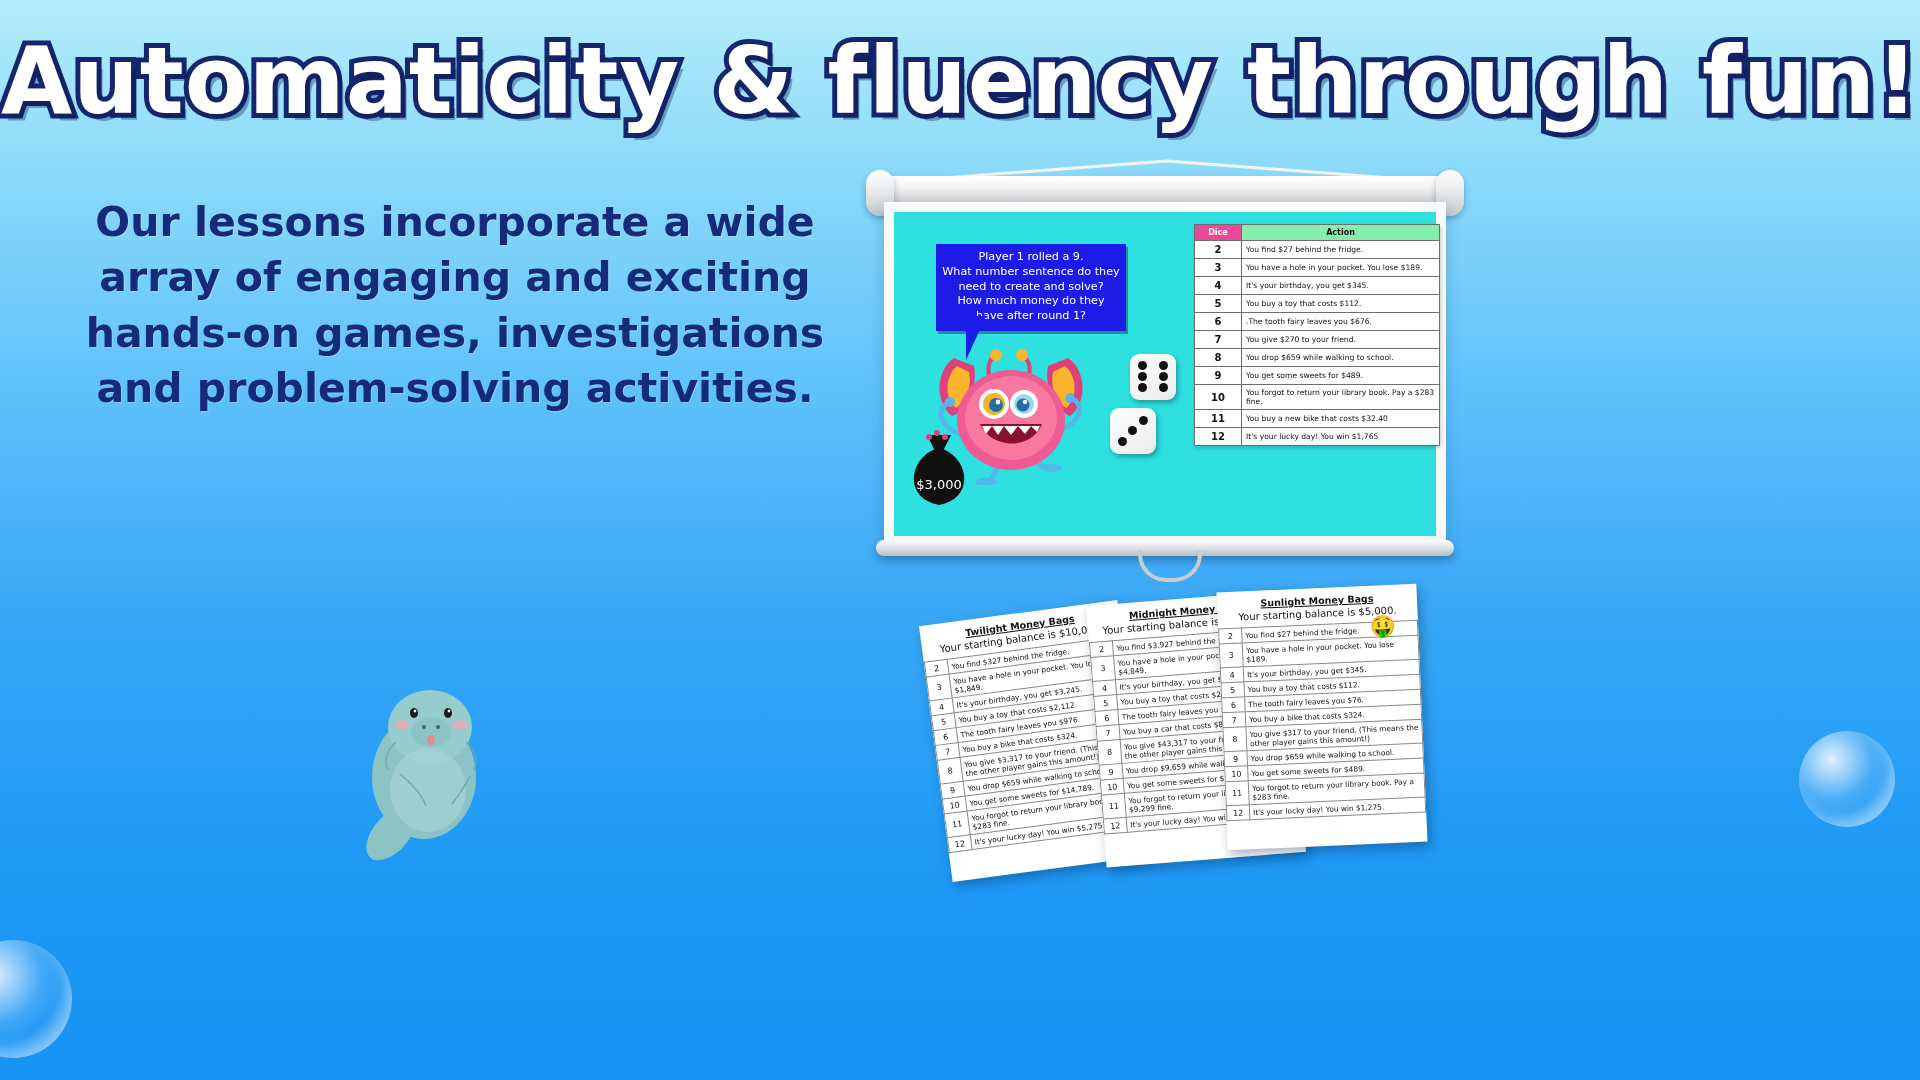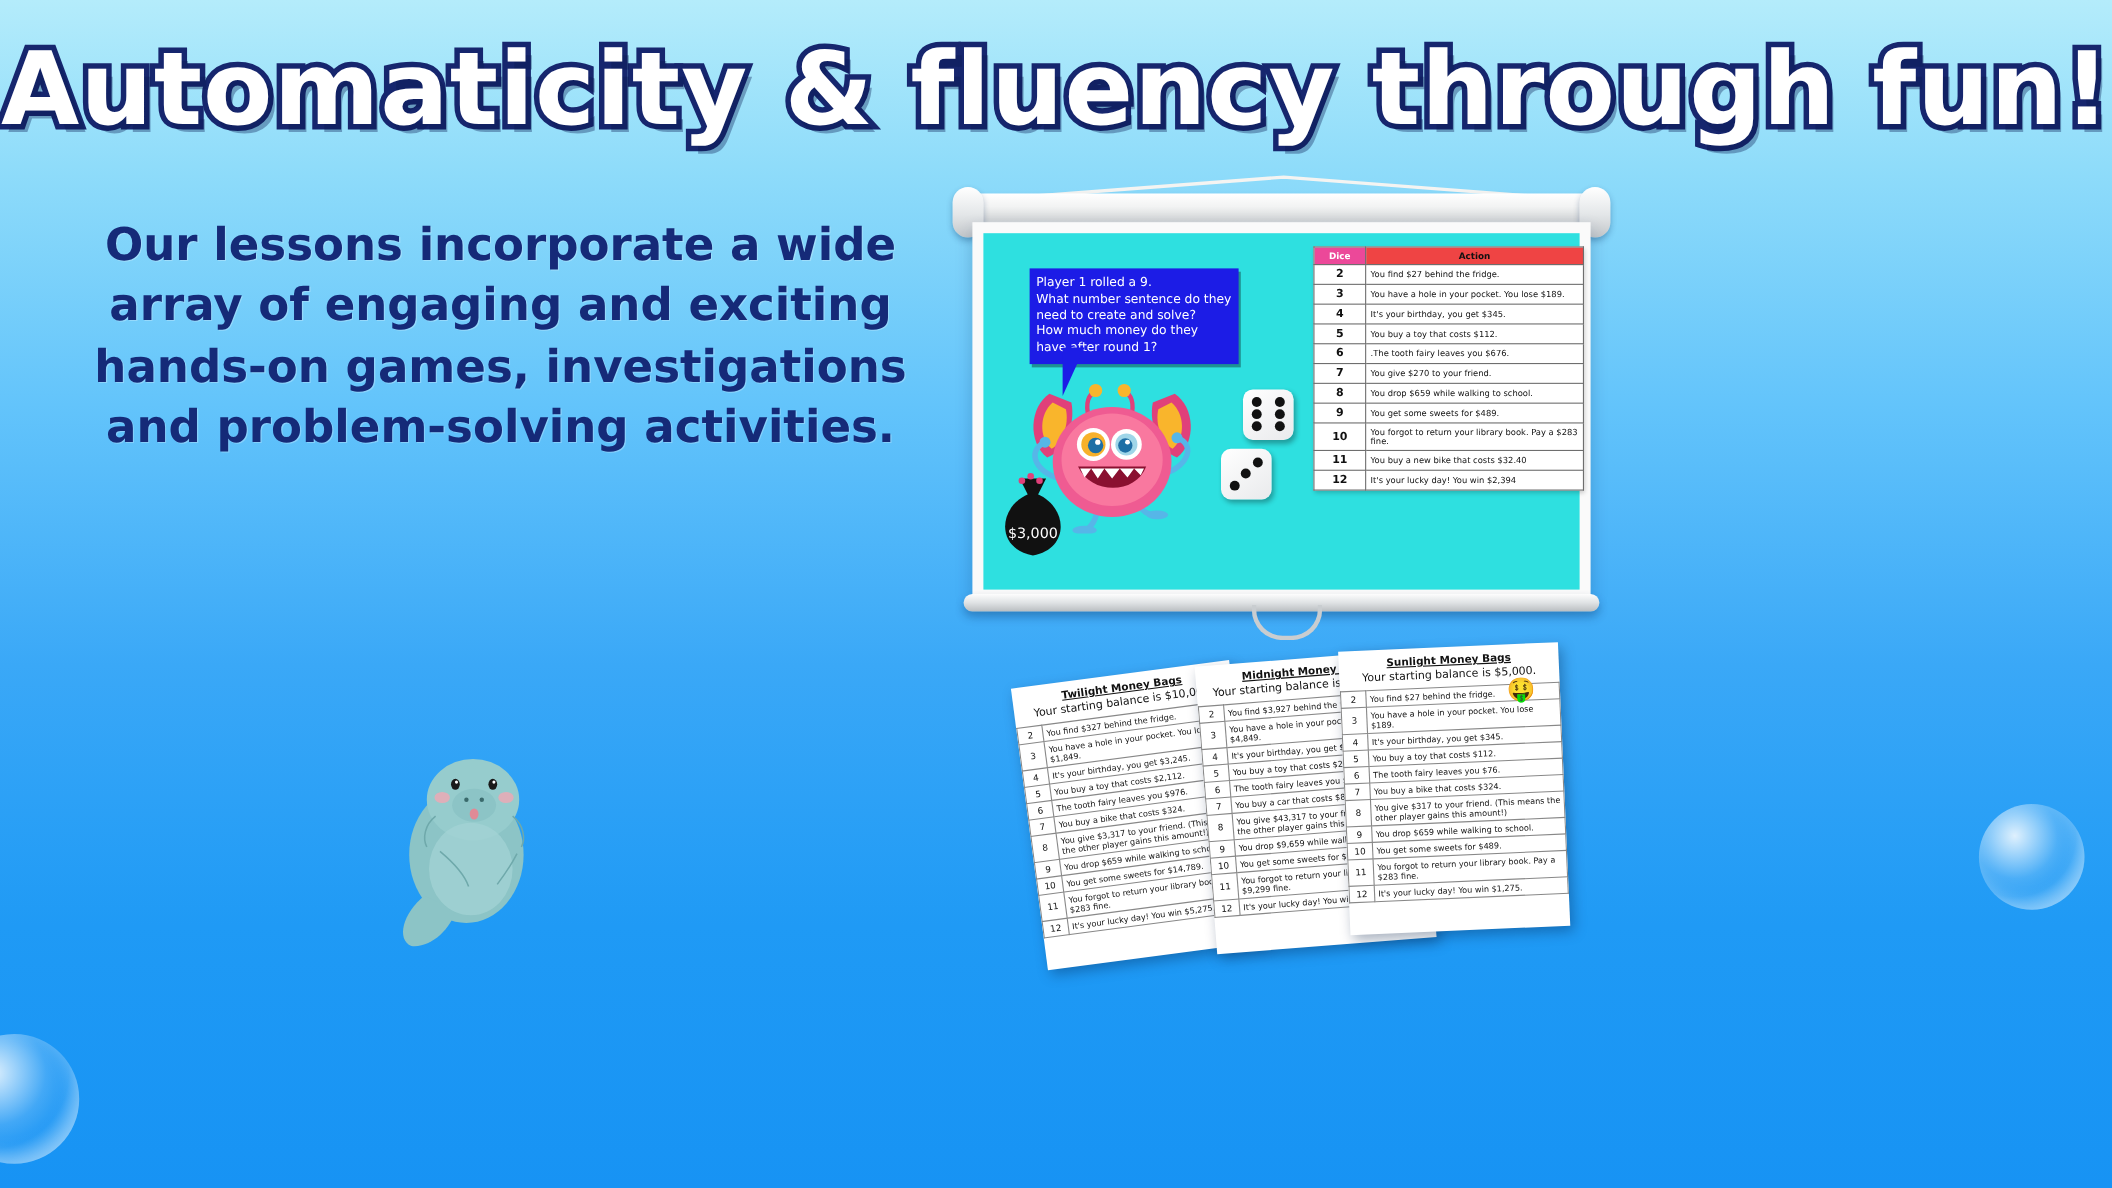--- a/index.html
+++ b/index.html
@@ -58,21 +58,21 @@
     box-shadow:0 5px 9px rgba(0,40,90,.3);
   }
   .handle{
     position:absolute;left:272px;top:400px;width:56px;height:28px;
     border:4px solid #c9cdd0;border-top:none;border-radius:0 0 28px 28px;
   }
 
   
   .bubble{
     position:absolute;left:42px;top:32px;width:190px;
-    background:#1c1ce6;color:#fff;
+    background:#1c1ce6;color:#fff;text-align:center;
     font-family:"DejaVu Sans", sans-serif;font-size:11.2px;line-height:1.32;
     padding:6px 6px 7px;box-sizing:border-box;
     box-shadow:2px 3px 0 rgba(0,0,0,.35);
   }
   .bubble-tail{
     position:absolute;left:72px;top:104px;width:0;height:0;
     border-left:20px solid #1c1ce6;border-right:10px solid transparent;
     border-bottom:44px solid transparent;
   }
 
@@ -99,21 +99,21 @@
   
   .dtable{
     position:absolute;left:300px;top:12px;width:246px;
     border-collapse:collapse;background:#fff;
     font-family:"DejaVu Sans", sans-serif;font-size:7.6px;color:#111;
     box-shadow:1px 2px 4px rgba(0,0,0,.2);
   }
   .dtable th,.dtable td{border:1px solid #6e6e6e;padding:3px 4px;}
   .dtable th{font-size:8px;font-weight:bold;text-align:center;}
   .dtable th.h-dice{background:#ec4899;color:#fff;width:38px;}
-  .dtable th.h-action{background:#ef4444;color:#111;}
+  .dtable th.h-action{background:#86efac;color:#111;}
   .dtable td.c-dice{text-align:center;font-weight:bold;font-size:10px;width:38px;}
   .dtable td.c-action{text-align:left;}
 
   
   .prompt{
     position:absolute;left:190px;top:281px;width:350px;box-sizing:border-box;
     border:1.6px dashed #1b1b1b;background:#2ee0e0;color:#111;
     font-family:"DejaVu Sans", sans-serif;font-size:9px;line-height:1.35;
     text-align:center;padding:5px 6px;
   }
@@ -275,21 +275,21 @@
             <tr>
               <td class="c-dice">10</td>
               <td class="c-action">You forgot to return your library book. Pay a $283 fine.</td>
             </tr>
             <tr>
               <td class="c-dice">11</td>
               <td class="c-action">You buy a new bike that costs $32.40</td>
             </tr>
             <tr>
               <td class="c-dice">12</td>
-              <td class="c-action">It's your lucky day! You win $2,394</td>
+              <td class="c-action">It's your lucky day! You win $1,765</td>
             </tr>
           </tbody>
       </table>
 
     </div>
   </div>
 
   <div class="bot-bar"></div>
   <div class="handle"></div>
 </div>

